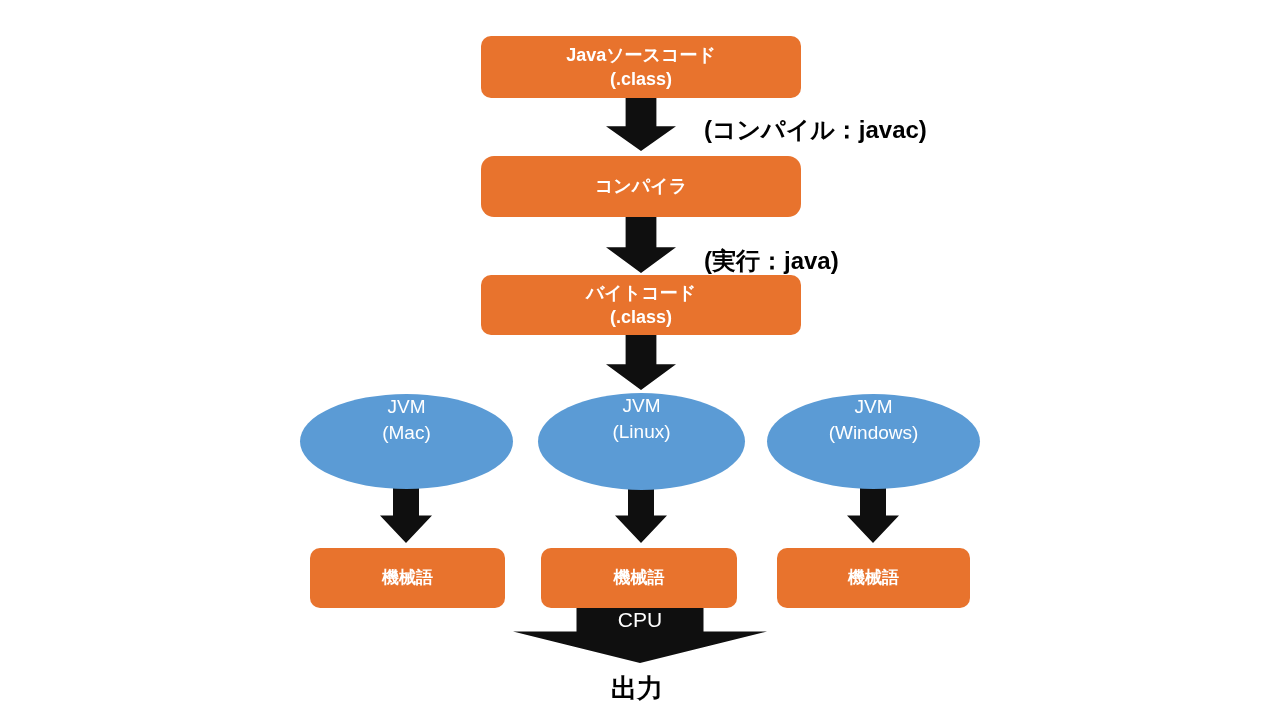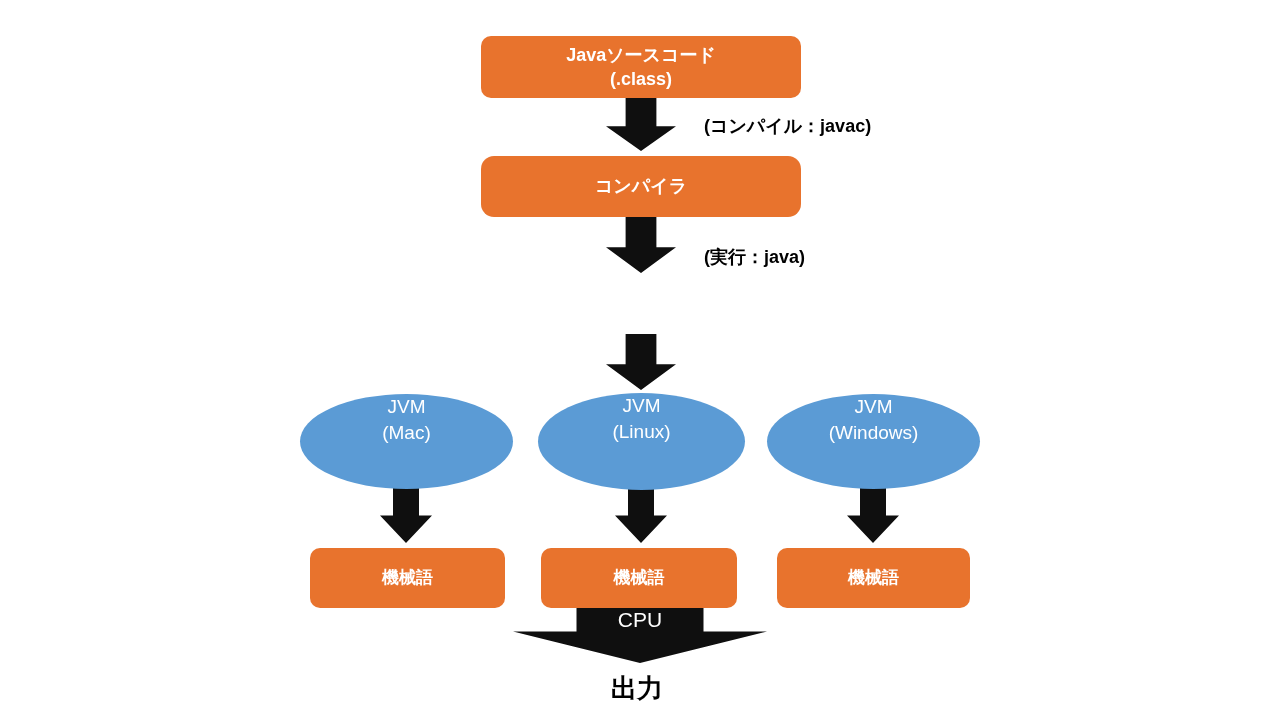--- a/index.html
+++ b/index.html
@@ -58,21 +58,21 @@
     clip-path: polygon(25% 0, 75% 0, 75% 50%, 100% 50%, 50% 100%, 0 50%, 25% 50%);
   }
   .arrow-big { 
     clip-path: polygon(25% 0, 75% 0, 75% 50%, 100% 50%, 50% 100%, 0 50%, 25% 50%);
   }
   
   .lbl {
     position: absolute;
     color: var(--label-text, #000000);
     font-weight: 700;
-    font-size: 18px;
+    font-size: 24px;
     white-space: nowrap;
     z-index: 3;
   }
   .cpu-label {
     position: absolute;
     left: 0;
     right: 0;
     top: 8px;
     text-align: center;
     color: #ffffff;
@@ -101,20 +101,24 @@
   <div class="barrow arrow-v" style="left:606px; top:97px; width:70px; height:54px;"></div>
   <div class="lbl" style="left:704px; top:114px;">(コンパイル：javac)</div>
 
   <div class="obox" style="left:481px; top:156px; width:320px; height:61px;border-radius:13px;">
     <span>コンパイラ</span>
   </div>
 
   <div class="barrow arrow-v" style="left:606px; top:217px; width:70px; height:56px;"></div>
   <div class="lbl" style="left:704px; top:245px;">(実行：java)</div>
 
+  <div class="obox" style="left:481px; top:275px; width:320px; height:60px;">
+    <span>バイトコード</span>
+    <span>(.class)</span>
+  </div>
 
   <div class="barrow arrow-v" style="left:606px; top:334px; width:70px; height:56px;"></div>
 
   <div class="ellipse" style="left:300px; top:394px; width:213px; height:95px;">
     <span>JVM</span>
     <span>(Mac)</span>
   </div>
   <div class="ellipse" style="left:538px; top:393px; width:207px; height:97px;">
     <span>JVM</span>
     <span>(Linux)</span>

